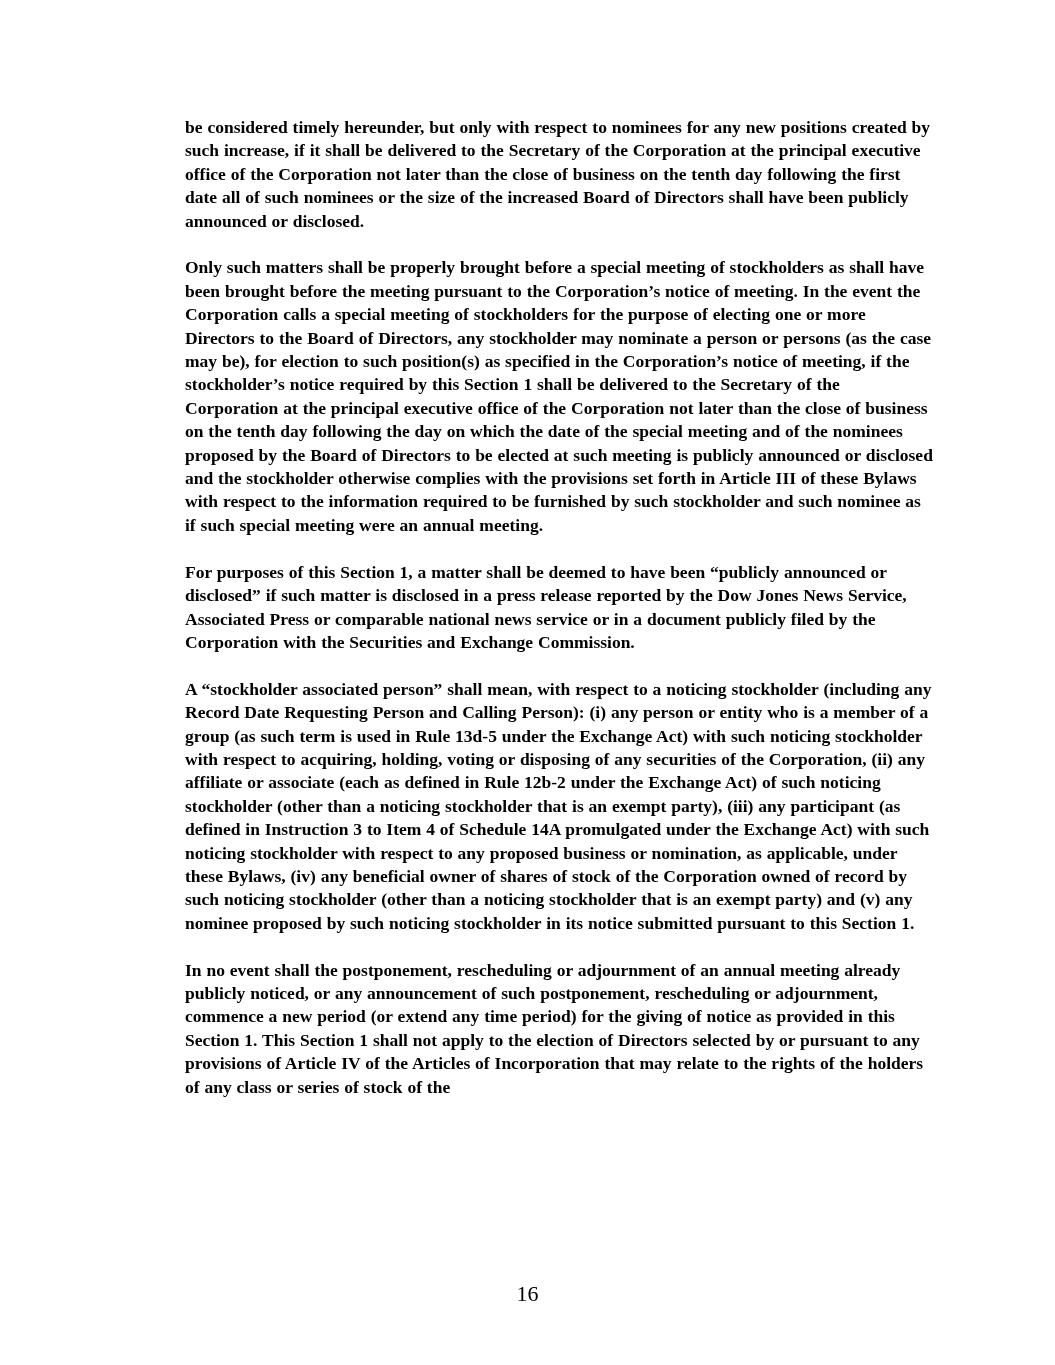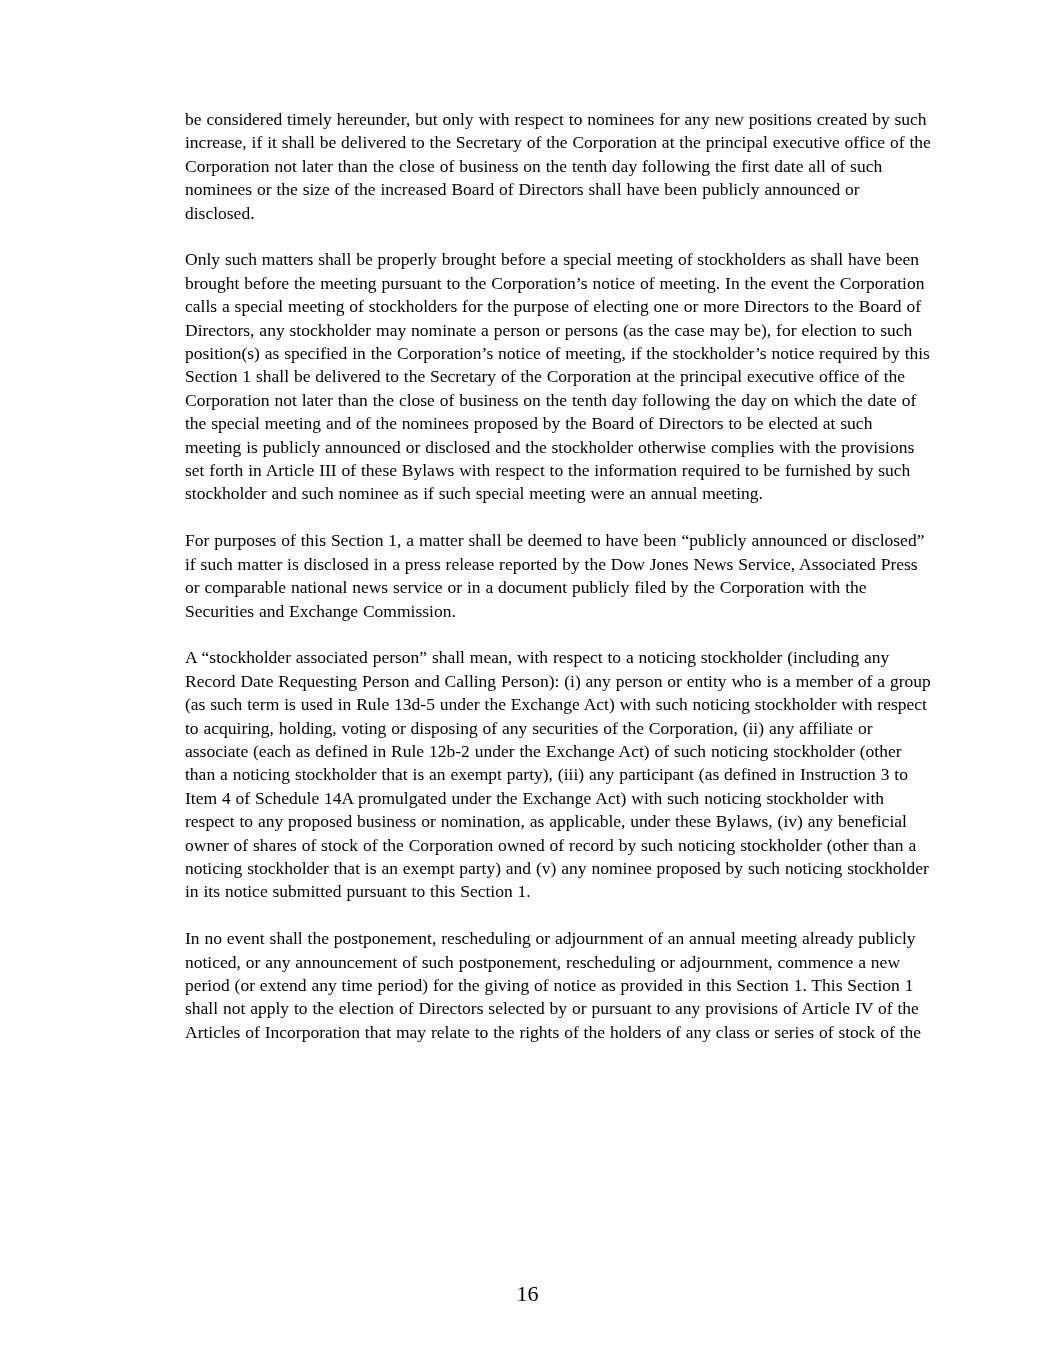--- a/index.html
+++ b/index.html
@@ -12,23 +12,24 @@
     width: 1055px;
     height: 1365px;
     background: #ffffff;
     box-sizing: border-box;
     overflow: hidden;
     font-family: "Liberation Serif", "DejaVu Serif", serif;
     color: #000000;
   }
   .text-block {
     position: absolute;
-    top: 108px;
+    top: 116px;
     left: 185px;
     width: 748px;
+    font-weight: bold;
   }
   .para {
     font-size: 17.5px;
     line-height: 23.4px;
     text-align: left;
     margin: 0 0 23.4px 0;
     word-spacing: 0.5px;
   }
   .page-number {
     position: absolute;

